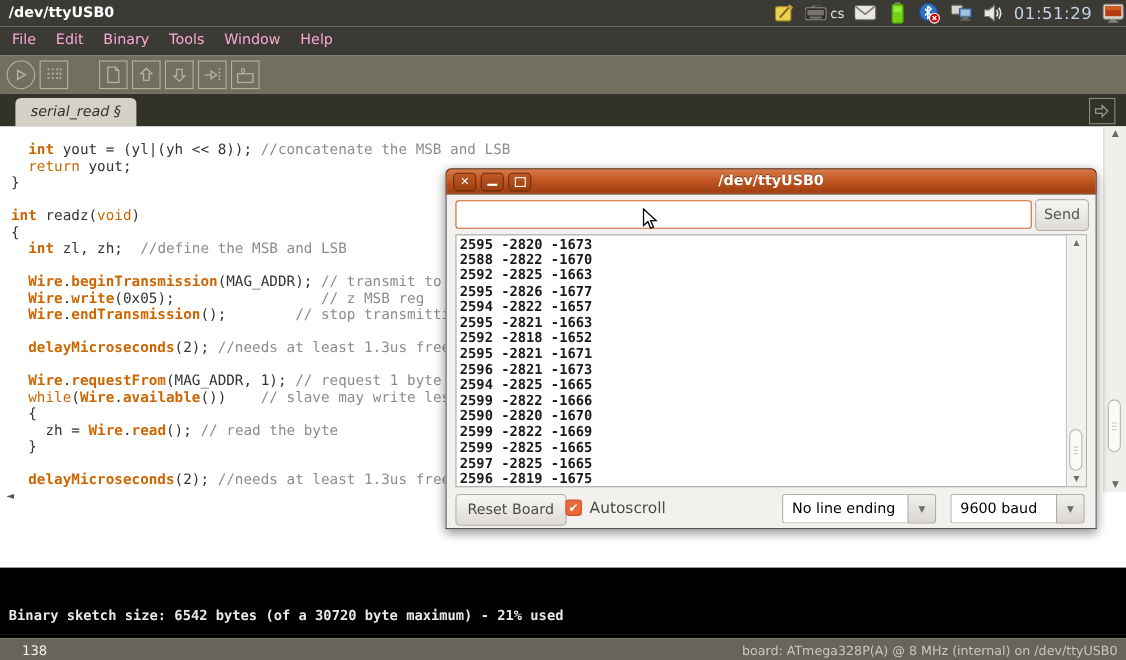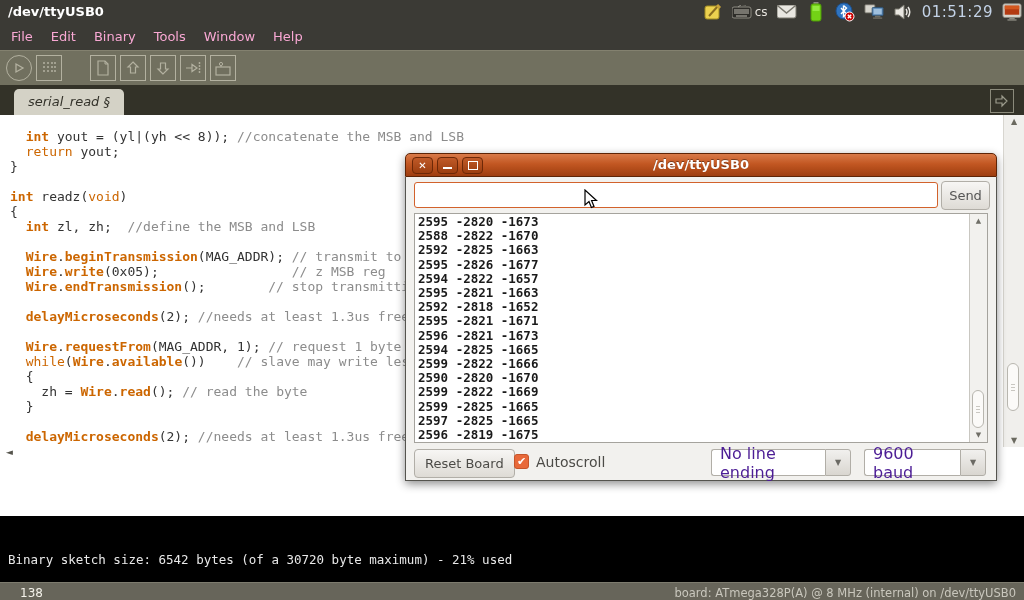--- a/index.html
+++ b/index.html
@@ -53,25 +53,25 @@
   .ed-vscroll .arr.down{bottom:2px;}
   .scroll-thumb{position:absolute;left:3px;width:12px;background:#fbfaf8;border:1px solid #b8b6af;
     border-radius:7px;box-sizing:border-box;}
   .scroll-thumb:after{content:"";position:absolute;left:3px;right:3px;top:50%;height:1px;background:#c9c7c1;
     box-shadow:0 -3px 0 #c9c7c1,0 3px 0 #c9c7c1;}
   .ed-thumb{top:248px;height:48px;}
 
   
   .statusbar{position:absolute;left:0;top:487px;width:1024px;height:29px;background:#f26702;}
   .status-text{color:#fff;font-size:13px;line-height:29px;padding-left:8px;}
-  .console{position:absolute;left:0;top:516px;width:1024px;height:71px;background:#000;}
+  .console{position:absolute;left:0;top:516px;width:1024px;height:71px;background:#000;font-weight:bold;}
   .console-text{position:absolute;left:8px;top:36px;color:#e8e8e8;font-size:12.5px;
     font-family:"DejaVu Sans Mono","Liberation Mono",monospace;white-space:pre;}
   .footer{position:absolute;left:0;top:577px;width:1024px;height:23px;background:#67655a;
-    border-top:5px solid #000000;box-sizing:border-box;box-shadow:inset 0 1px 0 #7d7b6e;}
+    border-top:3px solid #000000;box-sizing:border-box;box-shadow:inset 0 1px 0 #7d7b6e;}
   .footer-line{position:absolute;left:20px;top:0;line-height:22px;color:#f4f2ea;font-size:12px;}
   .footer-board{position:absolute;right:8px;top:0;line-height:22px;color:#c9c7bd;font-size:11.5px;}
 
   
   .sm-window{position:absolute;left:405px;top:153px;width:592px;height:328px;
     box-shadow:0 3px 10px rgba(0,0,0,.45);border-radius:6px 6px 3px 3px;}
   .sm-titlebar{position:absolute;left:0;top:0;width:100%;height:24px;border-radius:5px 5px 0 0;
     background:linear-gradient(#d97a49,#c25722 45%,#9e3d0f);border:1px solid #5e2406;box-sizing:border-box;}
   .sm-title{text-align:center;color:#fff;font-weight:bold;font-size:13px;line-height:22px;
     text-shadow:0 -1px 0 rgba(0,0,0,.4);}
@@ -98,21 +98,21 @@
   .sm-vscroll .arr.up{top:3px;}
   .sm-vscroll .arr.down{bottom:3px;}
   .sm-thumb{left:2px;top:176px;height:38px;}
   .sm-reset{position:absolute;left:8px;top:272px;height:27px;padding:0 10px;border:1px solid #b1aea7;border-radius:4px;
     background:linear-gradient(#f7f6f4,#dedbd5);color:#4c4b47;font-size:13px;display:flex;align-items:center;text-align:center;}
   .sm-check{position:absolute;left:108px;top:277px;width:15px;height:15px;border:1px solid #c6552a;border-radius:3px;
     background:#e8693a;box-sizing:border-box;color:#fff;font-size:11px;line-height:13px;text-align:center;}
   .sm-autoscroll{position:absolute;left:130px;top:277px;font-size:14px;color:#4c4b47;}
   .combo{position:absolute;top:272px;height:27px;display:flex;}
   .combo-text{background:#fff;border:1px solid #b1aea7;border-right:none;border-radius:3px 0 0 3px;
-    font-size:16px;color:#4c1d95;display:flex;align-items:center;padding:0 8px;box-sizing:border-box;}
+    font-size:13px;color:#000000;display:flex;align-items:center;padding:0 8px;box-sizing:border-box;}
   .combo-btn{width:26px;border:1px solid #b1aea7;border-radius:0 3px 3px 0;box-sizing:border-box;
     background:linear-gradient(#f1f0ee,#d9d6d0);color:#6b6a64;font-size:8px;display:flex;align-items:center;justify-content:center;}
   .combo-lineend{left:305px;}  .combo-lineend .combo-text{width:114px;}
   .combo-baud{left:458px;}     .combo-baud .combo-text{width:96px;}
 
   
   .cursor{position:absolute;left:584px;top:189px;width:14px;height:21px;z-index:50;}
 </style>
 </head>
 <body>

